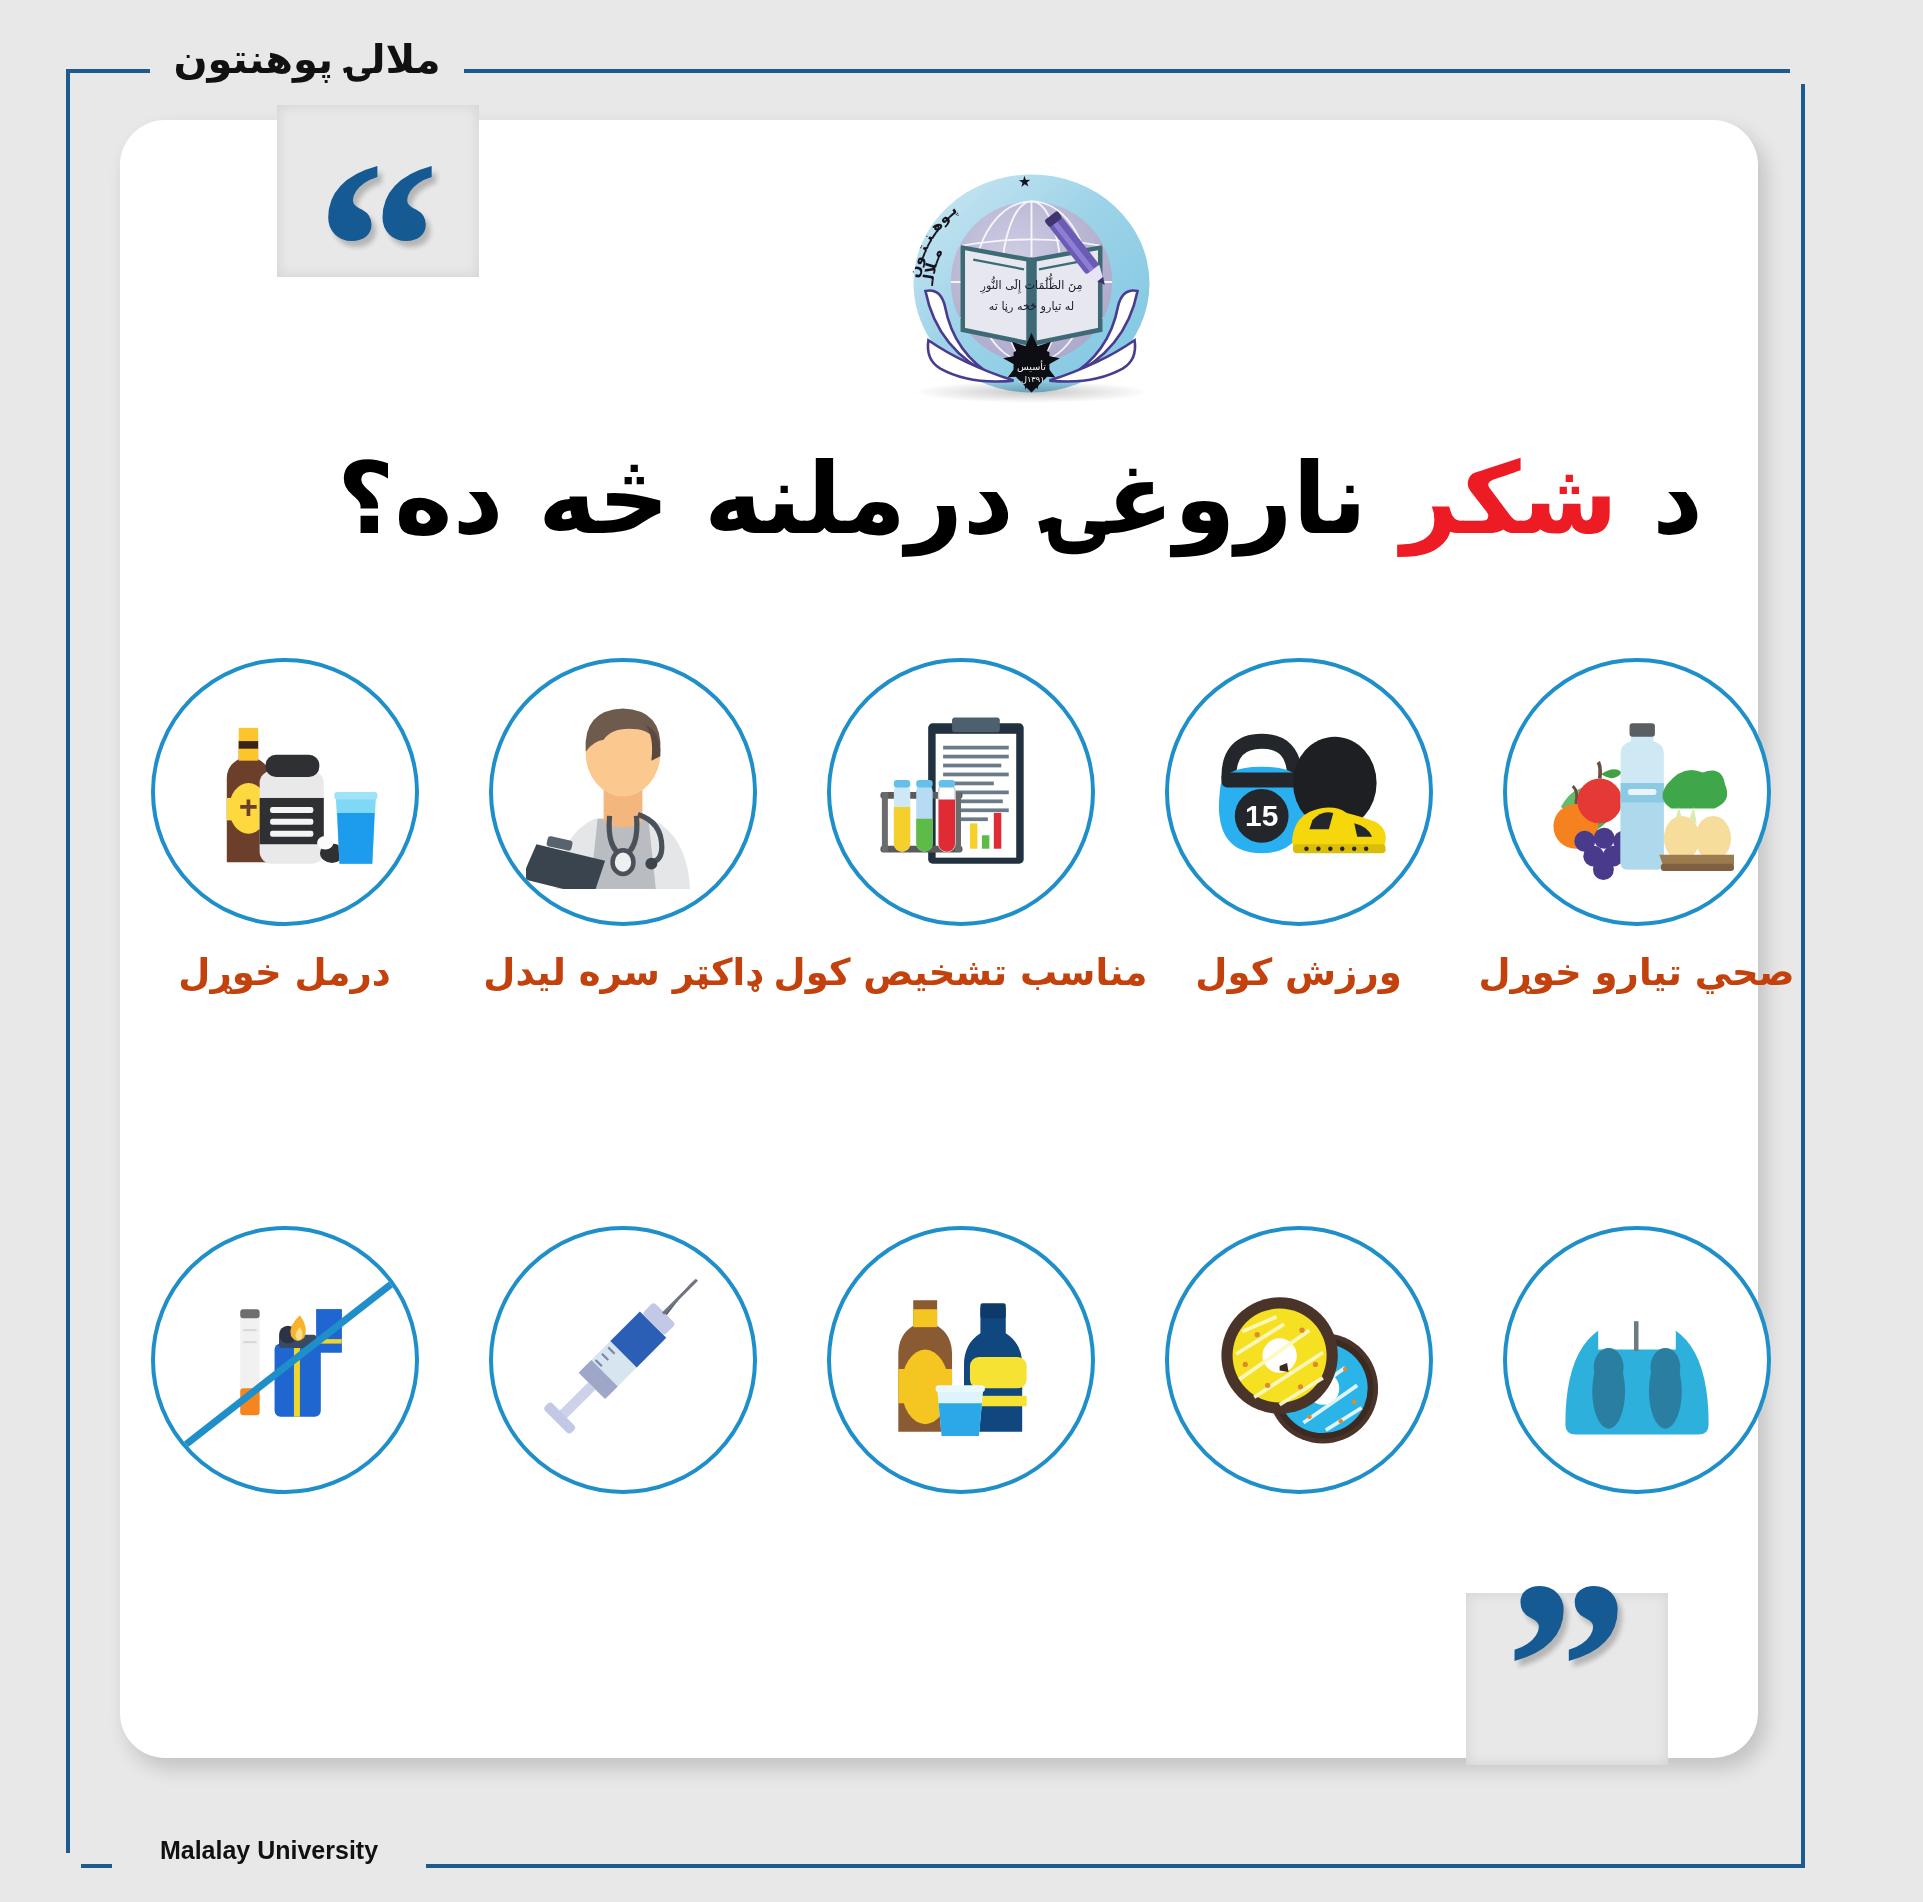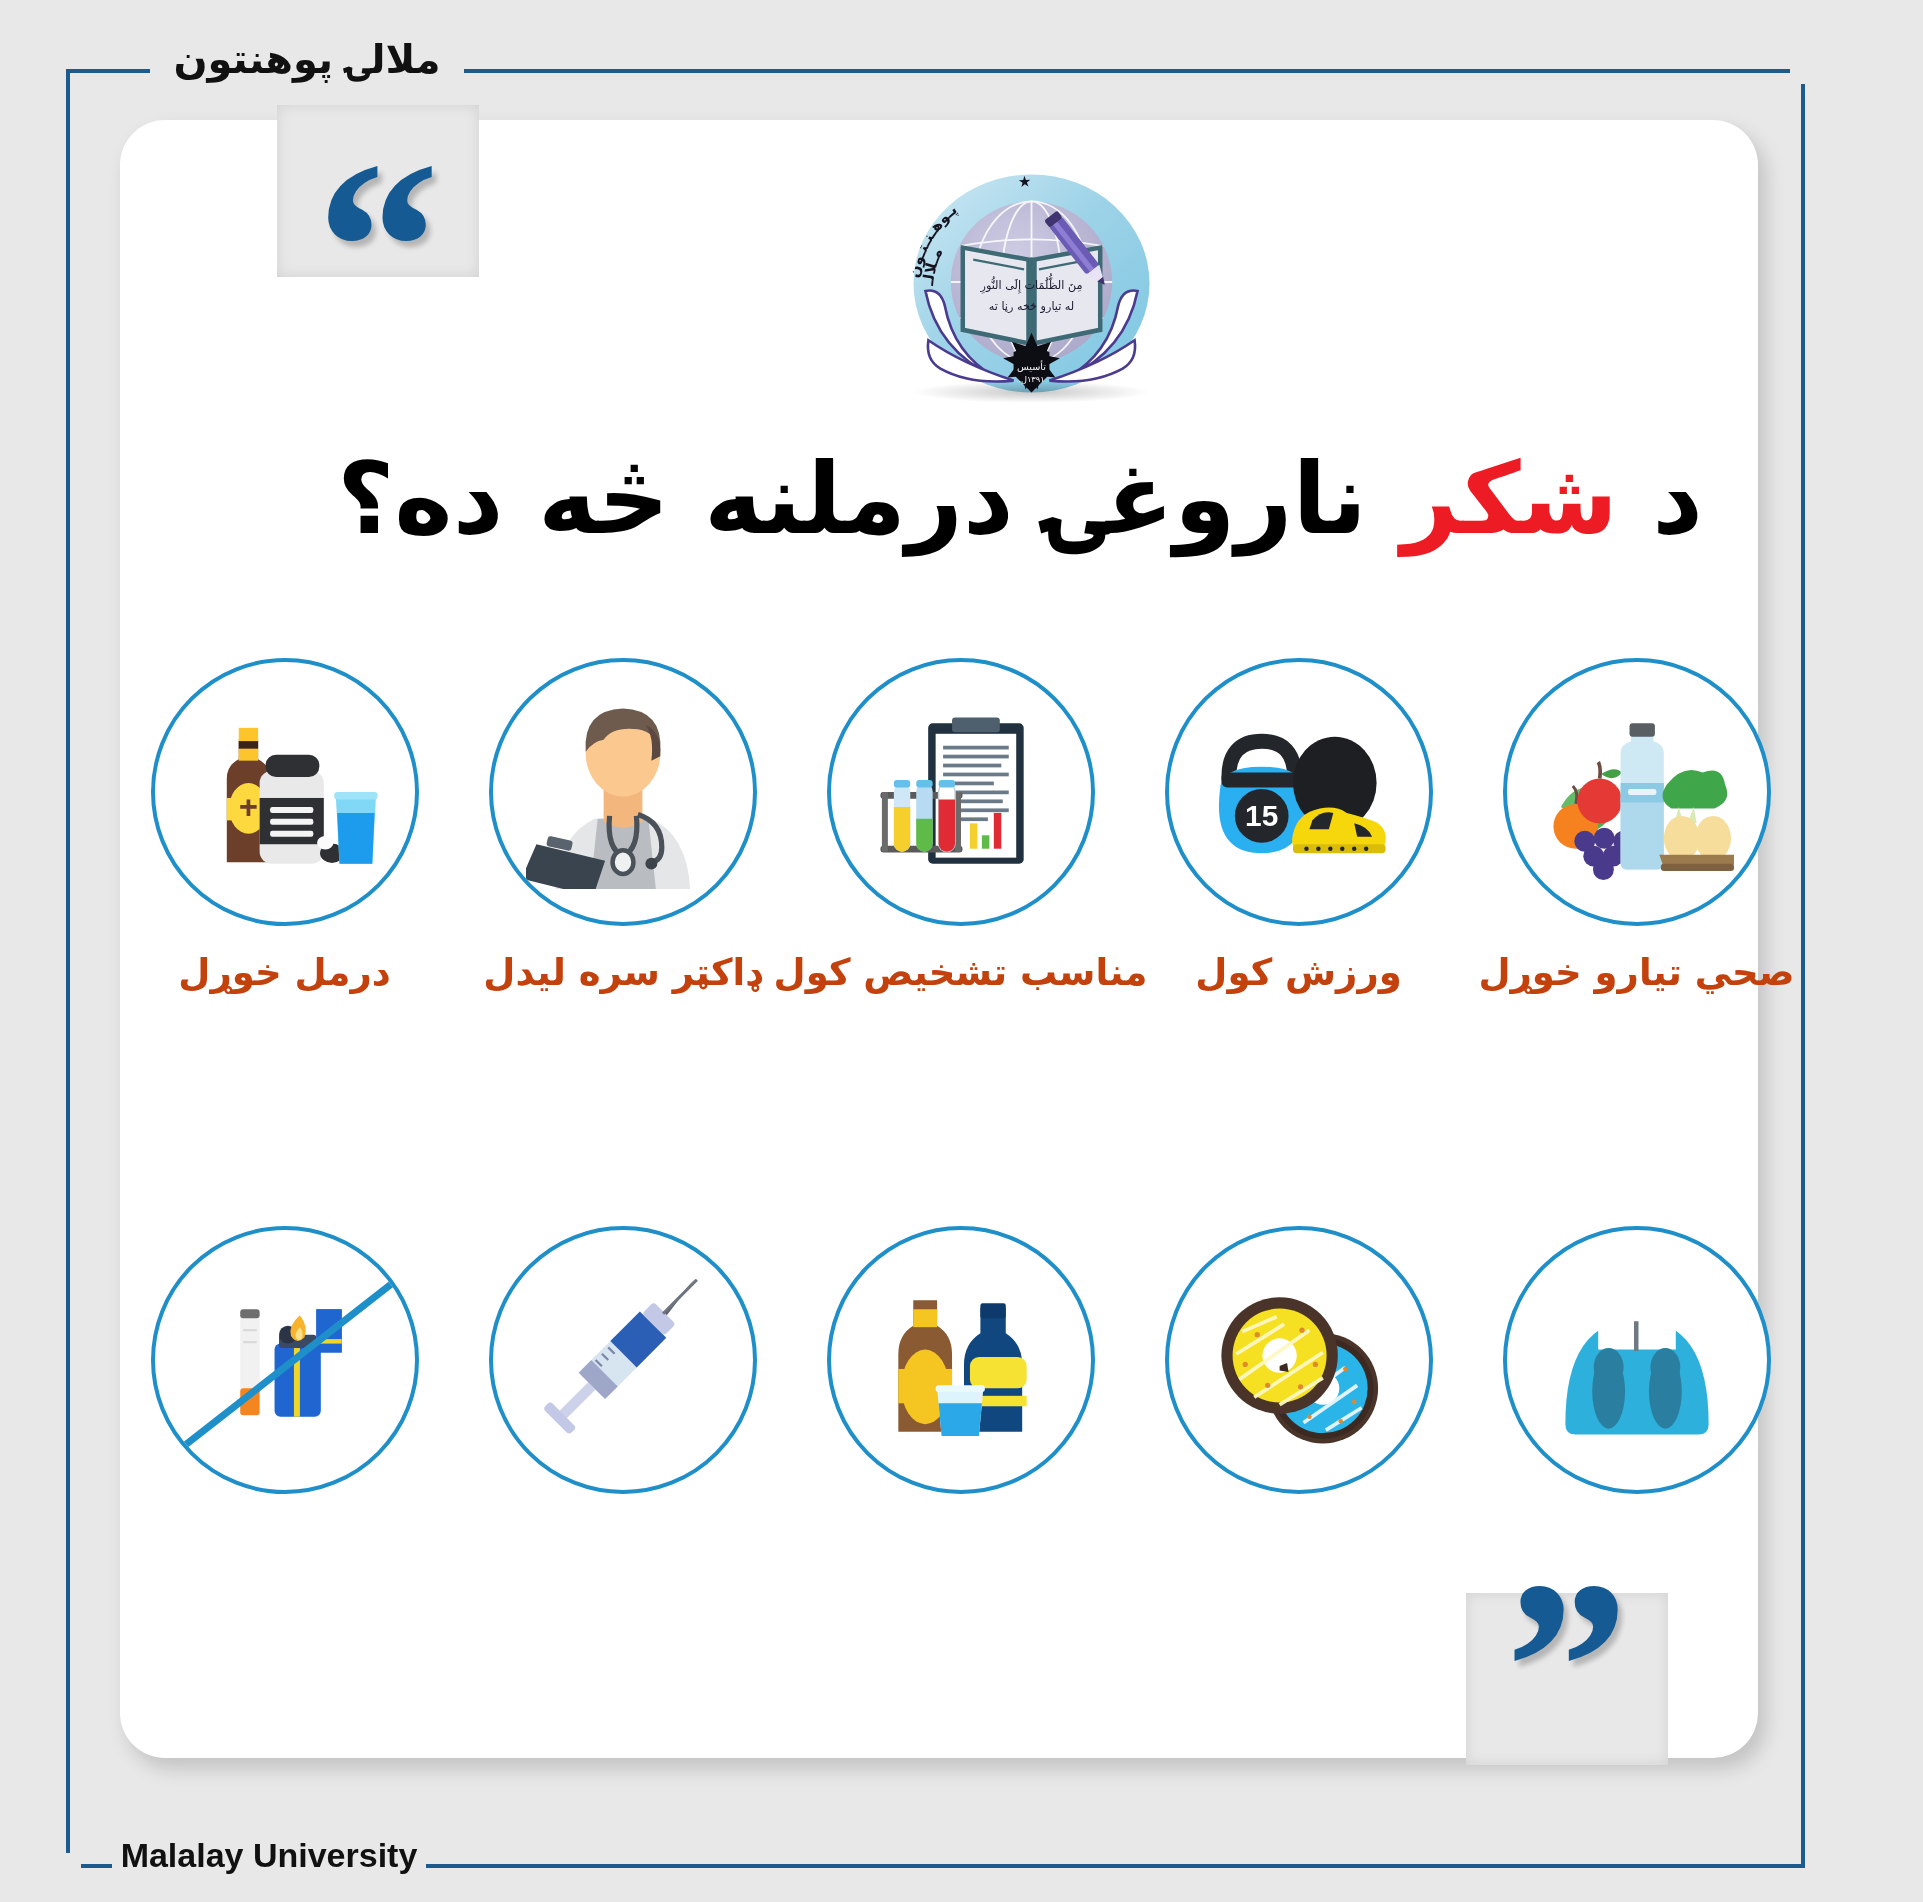--- a/index.html
+++ b/index.html
@@ -50,21 +50,21 @@
     color: #111;
     direction: rtl;
     white-space: nowrap;
   }
   .footer-label {
     position: absolute;
     left: 112px;
     top: 1836px;
     width: 314px;
     text-align: center;
-    font-size: 34px;
+    font-size: 25px;
     font-weight: bold;
     color: #111;
     direction: ltr;
     white-space: nowrap;
     font-family: "Liberation Sans", sans-serif;
   }
 
   
   .card {
     position: absolute;

